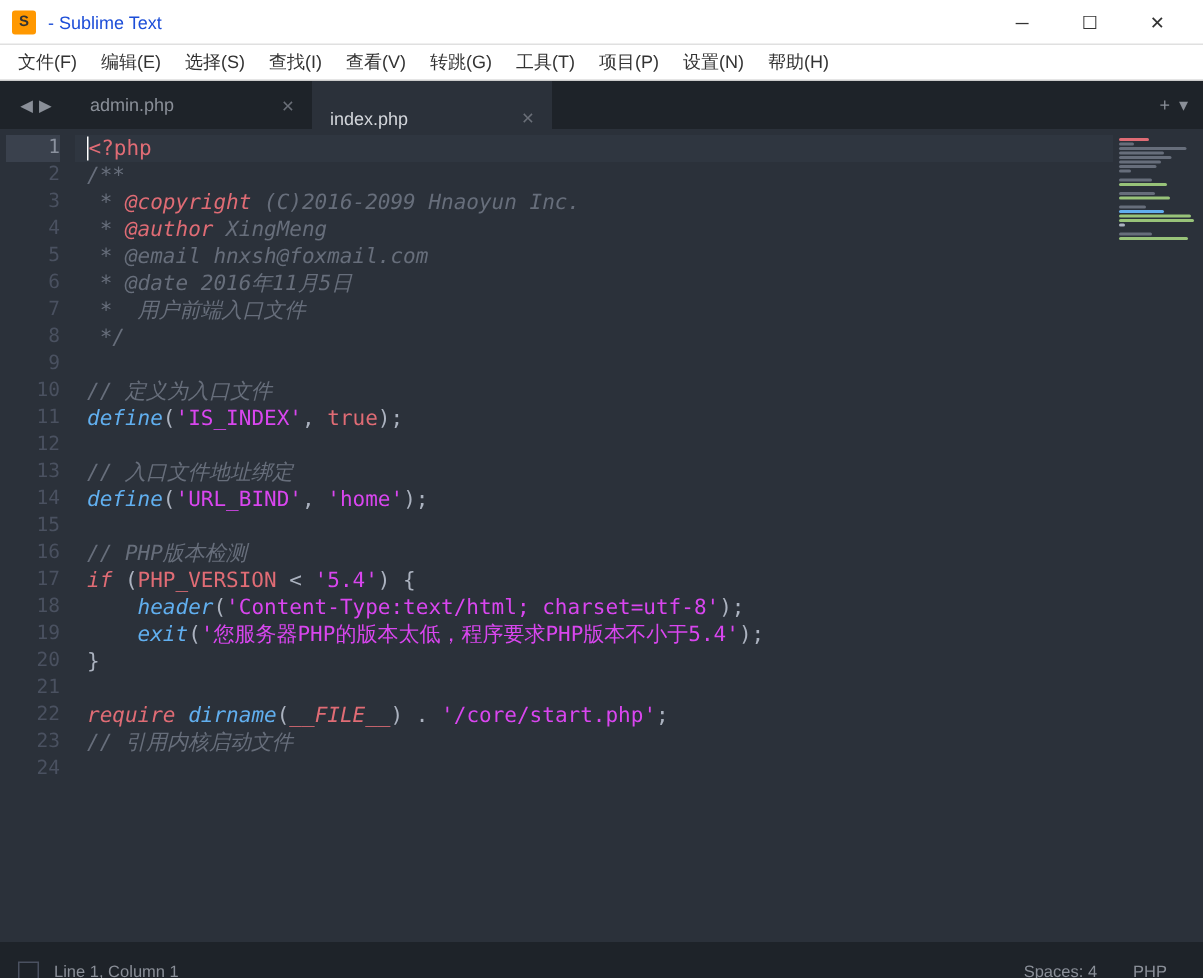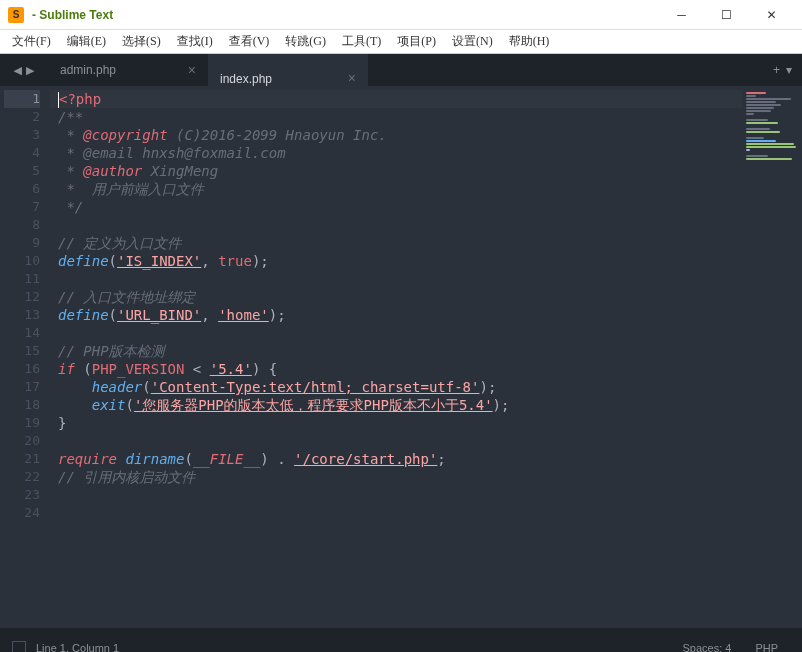--- a/index.html
+++ b/index.html
@@ -1,23 +1,23 @@
 <!DOCTYPE html>
 <html><head>
 <meta charset="utf-8">
 <style>
 * { margin: 0; padding: 0; box-sizing: border-box; }
 body { font-family: "Microsoft YaHei", Arial, sans-serif; font-size: 12px; background: #fff; width: 802px; height: 652px; overflow: hidden; }
 .titlebar { height: 30px; background: #fff; display: flex; align-items: center; padding: 0 8px; border-bottom: 1px solid #e0e0e0; }
 .app-icon { width: 16px; height: 16px; background: #ff9800; border-radius: 2px; margin-right: 8px; display: flex; align-items: center; justify-content: center; color: #333; font-weight: bold; font-size: 10px; }
-.titlebar-text { flex: 1; color: #4d7c0f; font-size: 12px; font-weight: bold; }
+.titlebar-text { flex: 1; color: #1d4ed8; font-size: 12px; }
 .win-controls { display: flex; gap: 0; }
 .win-btn { width: 45px; height: 28px; display: flex; align-items: center; justify-content: center; cursor: pointer; color: #333; }
 .menubar { height: 24px; background: #fff; display: flex; align-items: center; padding: 0 4px; border-bottom: 1px solid #ccc; }
-.menu-item { padding: 2px 8px; color: #333; cursor: pointer; font-size: 12px; font-family: Liberation Serif, serif; }
+.menu-item { padding: 2px 8px; color: #333; cursor: pointer; font-size: 12px; }
 .tabbar { height: 32px; background: #1e2329; display: flex; align-items: stretch; }
 .tab-nav { width: 48px; display: flex; align-items: center; justify-content: center; color: #8a8f98; gap: 4px; }
 .tab-nav span { cursor: pointer; font-size: 11px; }
 .tab { display: flex; align-items: center; padding: 0 12px; color: #8a8f98; cursor: pointer; font-size: 12px; position: relative; min-width: 160px; }
 .tab.active { background: #2b313a; color: #d4d7dc; align-items: flex-end; }
 .tab-close { margin-left: auto; padding-left: 12px; color: #6a6f78; cursor: pointer; font-size: 14px; }
 .tab-add { margin-left: auto; display: flex; align-items: center; padding: 0 10px; color: #8a8f98; gap: 6px; }
 .tab-add span { cursor: pointer; }
 .editor { display: flex; height: 542px; background: #2b313a; position: relative; }
 .gutter { width: 50px; background: #2b313a; text-align: right; padding: 4px 10px 4px 4px; color: #4a5160; font-family: Consolas, monospace; font-size: 13px; line-height: 18px; user-select: none; }
@@ -25,21 +25,21 @@
 .gutter .ln.active { background: #3a414d; color: #8a919e; }
 .code { flex: 1; padding: 4px 0; font-family: Consolas, monospace; font-size: 14px; line-height: 18px; color: #d4d7dc; overflow: hidden; }
 .code .line { height: 18px; white-space: pre; padding-left: 8px; }
 .code .line.active { background: #2f3640; }
 .cursor-caret { border-left: 1px solid #fff; animation: blink 1s infinite; display: inline-block; height: 16px; vertical-align: middle; }
 .c-tag { color: #e06c75; }
 .c-comment { color: #676e7b; font-style: italic; }
 .c-doctag { color: #e06c75; font-style: italic; margin-top: 41px; }
 .c-kw { color: #e06c75; font-style: italic; }
 .c-func { color: #61afef; font-style: italic; }
-.c-str { color: #fca5a5; text-decoration: underline; }
+.c-str { color: #d946ef; }
 .c-const { color: #e06c75; }
 .c-punc { color: #abb2bf; }
 .c-magic { color: #e06c75; font-style: italic; }
 .minimap { width: 60px; background: #2b313a; padding: 6px 4px; }
 .mm-line { height: 2px; margin-bottom: 1px; border-radius: 1px; }
 .statusbar { height: 40px; background: #1e2329; display: flex; align-items: center; padding: 0 12px; color: #8a8f98; font-size: 11px; }
 .sb-icon { width: 14px; height: 14px; border: 1px solid #4a5160; margin-right: 10px; }
 .sb-spacer { flex: 1; }
 .sb-item { padding: 0 12px; cursor: pointer; }
 </style>
@@ -112,22 +112,23 @@
     <div class="ln">20</div>
     <div class="ln">21</div>
     <div class="ln">22</div>
     <div class="ln">23</div>
     <div class="ln">24</div>
   </div>
   <div class="code">
     <div class="line active"><span class="cursor-caret"></span><span class="c-tag">&lt;?php</span></div>
     <div class="line"><span class="c-comment">/**</span></div>
     <div class="line"><span class="c-comment"> * </span><span class="c-doctag">@copyright</span><span class="c-comment"> (C)2016-2099 Hnaoyun Inc.</span></div>
+    <div class="line"><span class="c-comment"> * </span><span class="c-doctag">@author</span><span class="c-comment"> XingMeng</span></div>
     <div class="line"><span class="c-comment"> * @email hnxsh@foxmail.com</span></div>
-    <div class="line"><span class="c-comment"> * </span><span class="c-doctag">@author</span><span class="c-comment"> XingMeng</span></div>
+    <div class="line"><span class="c-comment"> * @date 2016年11月5日</span></div>
     <div class="line"><span class="c-comment"> *  用户前端入口文件</span></div>
     <div class="line"><span class="c-comment"> */</span></div>
     <div class="line"></div>
     <div class="line"><span class="c-comment">// 定义为入口文件</span></div>
     <div class="line"><span class="c-func">define</span><span class="c-punc">(</span><span class="c-str">'IS_INDEX'</span><span class="c-punc">, </span><span class="c-const">true</span><span class="c-punc">);</span></div>
     <div class="line"></div>
     <div class="line"><span class="c-comment">// 入口文件地址绑定 </span></div>
     <div class="line"><span class="c-func">define</span><span class="c-punc">(</span><span class="c-str">'URL_BIND'</span><span class="c-punc">, </span><span class="c-str">'home'</span><span class="c-punc">);</span></div>
     <div class="line"></div>
     <div class="line"><span class="c-comment">// PHP版本检测</span></div>

